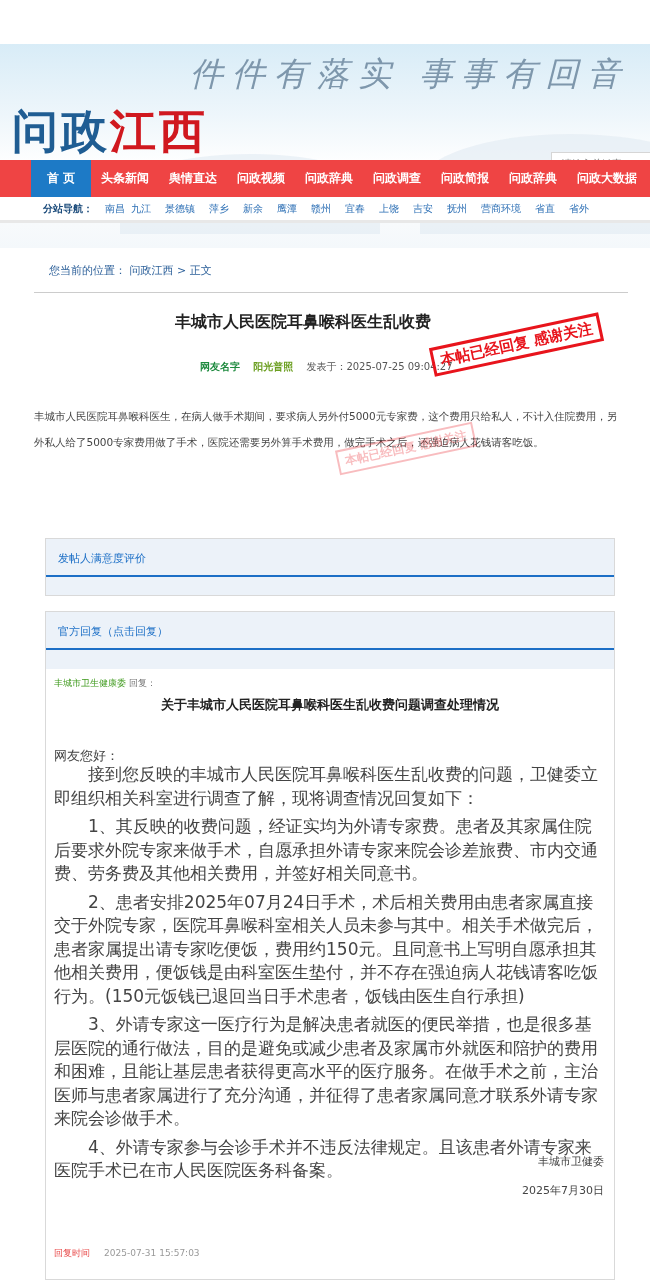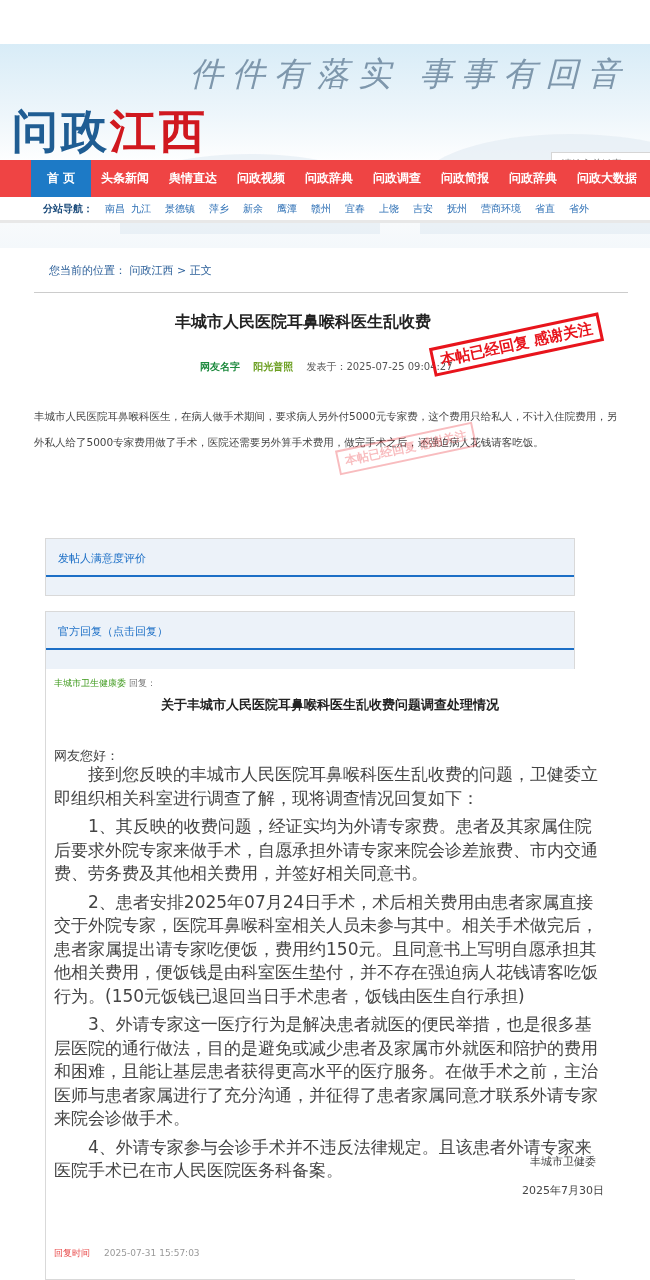--- a/index.html
+++ b/index.html
@@ -34,33 +34,33 @@
   .meta .user { color: #1d8a3e; font-weight: bold; margin-right: 10px; }
   .meta .type { color: #6a9e1f; font-weight: bold; margin-right: 10px; }
   .meta .date { color: #555; }
 
   .stamp { position: absolute; border: 3px solid #e8141c; color: #e8141c; font-weight: bold; white-space: nowrap; transform: rotate(-12deg); padding: 2px 6px; }
   .stamp.big { left: 430px; top: 330px; font-size: 15px; }
   .stamp.faint { left: 336px; top: 436px; font-size: 12px; opacity: .28; border-width: 2px; }
 
   .post-body { position: absolute; left: 34px; top: 403px; width: 585px; font-size: 10.5px; line-height: 26px; color: #444; }
 
-  .panel { position: absolute; left: 45px; width: 530px; border: 1px solid #d9d9d9; background: #ecf2f9; }
+  .panel { position: absolute; left: 45px; width: 570px; border: 1px solid #d9d9d9; background: #ecf2f9; }
   .panel .head { height: 38px; border-bottom: 2px solid #1c6fc6; font-size: 11px; color: #1c6fc6; padding: 12px 12px 0; }
   .panel .foot { height: 18px; }
   .panel1 { top: 538px; }
   .panel2 { top: 611px; height: 669px; }
   .reply { position: absolute; left: 0; top: 57px; width: 568px; bottom: 0; background: #fff; padding: 0 10px; }
   .reply .from { position: absolute; left: 8px; top: 8px; font-size: 9px; color: #3e9a1c; }
   .reply .from span { color: #777; }
   .reply .rtitle { position: absolute; left: 0; width: 568px; top: 27px; text-align: center; font-size: 13px; font-weight: bold; color: #222; }
   .reply .greet { position: absolute; left: 8px; top: 69px; font-size: 13px; color: #444; margin-top: 9px; }
   .reply .body { position: absolute; left: 8px; top: 94px; width: 550px; font-size: 17px; line-height: 23.5px; color: #444; }
   .reply .body p { text-indent: 2em; margin-bottom: 5px; }
-  .reply .sign { position: absolute; right: 10px; top: 478px; text-align: center; font-size: 11px; line-height: 29px; color: #444; }
+  .reply .sign { position: absolute; right: 10px; top: 478px; text-align: right; font-size: 11px; line-height: 29px; color: #444; }
   .reply .rtime { position: absolute; left: 8px; top: 578px; font-size: 9px; color: #999; }
   .reply .rtime .lbl { color: #e84a4a; margin-right: 14px; }
 </style>
 </head>
 <body>
 
 <div class="header">
   <div class="mountain" style="left:120px;top:110px;width:260px;height:80px;"></div>
   <div class="mountain" style="left:420px;top:90px;width:300px;height:100px;"></div>
   <div class="slogan">件件有落实 事事有回音</div>

